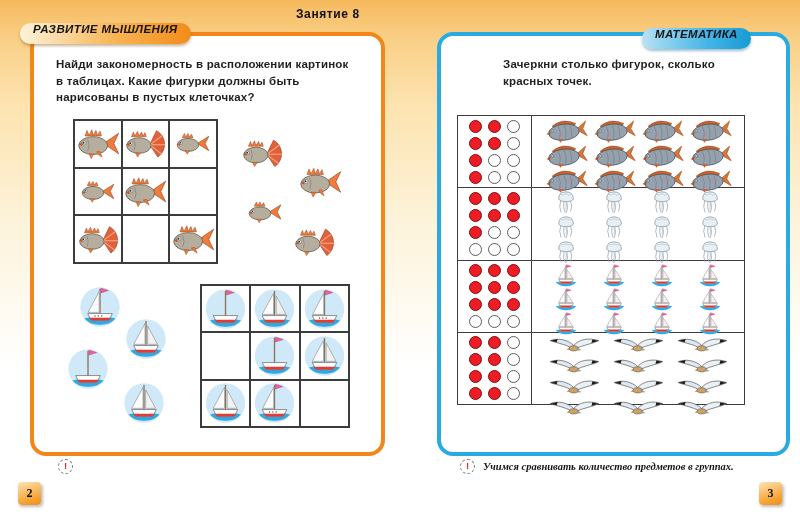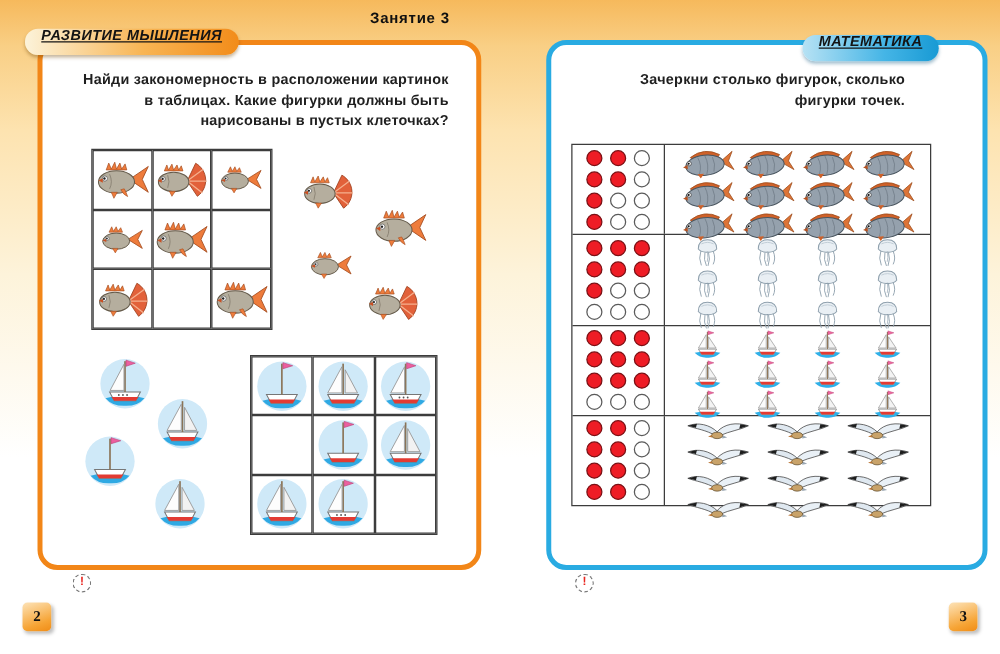--- a/index.html
+++ b/index.html
@@ -6,24 +6,24 @@
   body{
     width:800px;height:523px;position:relative;overflow:hidden;
     font-family:"Liberation Sans",sans-serif;
     background:linear-gradient(180deg,#f6b95c 0%,#f9cf85 7%,#fde3b0 20%,#fdf3da 42%,#ffffff 70%,#ffffff 100%);
   }
   .lesson{position:absolute;left:296px;top:7px;font:700 12px "Liberation Sans",sans-serif;color:#101010;letter-spacing:.6px;}
   .page{position:absolute;top:32px;background:#fff;border-radius:16px;}
   .page.left{left:30px;width:347px;height:416px;border:4px solid #f28618;}
   .page.right{left:437px;width:345px;height:416px;border:4px solid #29abe2;}
   .tab{position:absolute;height:21px;line-height:21px;font:italic 700 11.5px "Liberation Sans",sans-serif;
-    color:#141414;padding:0 13px;border-radius:11px;z-index:5;letter-spacing:.4px;white-space:nowrap;text-decoration:underline;}
+    color:#141414;padding:0 13px;border-radius:11px;z-index:5;letter-spacing:.4px;white-space:nowrap;}
   .tab.tleft{left:20px;top:23px;background:linear-gradient(90deg,#fcf3da,#f8b554 55%,#f28c1a);box-shadow:0 2px 3px rgba(110,70,10,.4);}
   .tab.tright{left:642px;top:28px;background:linear-gradient(90deg,#b7e2f4,#45b5e6 60%,#189ad4);box-shadow:0 2px 3px rgba(20,90,130,.4);}
-  .instruction{text-align:right;font:600 11.5px/1.45 "Liberation Sans",sans-serif;color:#1f1f1f;margin:20px 22px 0;letter-spacing:.2px;}
+  .instruction{text-align:left;font:600 11.5px/1.45 "Liberation Sans",sans-serif;color:#1f1f1f;margin:20px 22px 0;letter-spacing:.2px;}
   .page.right .instruction{margin:20px 62px 0;}
   .grid3{position:absolute;display:grid;grid-template-columns:repeat(3,1fr);grid-template-rows:repeat(3,1fr);
     border:1.6px solid #3c3c3c;background:#fff;}
   #fish-grid{left:39px;top:83px;width:143px;height:143px;}
   #boat-grid{left:166px;top:248px;width:148px;height:142px;}
   .gcell{border:.8px solid #3c3c3c;display:flex;align-items:center;justify-content:center;overflow:hidden;line-height:0;}
   .scatter-item{position:absolute;transform:translate(-50%,-50%);line-height:0;}
   .c-table{position:absolute;left:16px;top:79px;width:286px;height:288px;border:1.6px solid #3c3c3c;
     display:flex;flex-direction:column;background:#fff;}
   .c-row{flex:1;display:flex;border-bottom:1.4px solid #3c3c3c;min-height:0;}
@@ -143,21 +143,21 @@
       <path d="M54 5.5 L62 7 L53 10 Z" fill="#1d1d1d"></path>
       <path d="M2 7 C12 3 24 6 31 13 L30 17 C20 11 10 10 2 7 Z" fill="#dfe8f0" stroke="#4a4a4a" stroke-width="0.8"></path>
       <path d="M2 7 L11 5 L10 9 Z" fill="#1d1d1d"></path>
       <path d="M36 16 L41 18.5 L36 19.5 Z" fill="#9aa7b2"></path>
       <ellipse cx="31" cy="16.5" rx="5.5" ry="3.2" fill="#c9a36a" stroke="#5b4a2e" stroke-width="0.7"></ellipse>
       <path d="M25.7 16 L22 17.5 L26 18.5 Z" fill="#b8722f"></path>
     </symbol>
   </defs>
 </svg>
 
-<div class="lesson">Занятие  3</div>
+<div class="lesson">Занятие  8</div>
 
 <div class="tab tleft">РАЗВИТИЕ МЫШЛЕНИЯ</div>
 <div class="tab tright">МАТЕМАТИКА</div>
 
 <div class="page left">
   <div class="instruction">Найди закономерность в расположении картинок в таблицах. Какие фигурки должны быть нарисованы в пустых клеточках?</div>
   <div class="grid3" id="fish-grid">
       <div class="gcell">
         <span><svg width="44" height="33">
             <use href="#sym-fish-big" xlink:href="#sym-fish-big"></use>
@@ -259,21 +259,21 @@
       <div class="gcell">
         <span><svg width="43" height="46">
             <use href="#sym-boat-sail1" xlink:href="#sym-boat-sail1"></use>
           </svg></span>
       </div>
       <div class="gcell"></div>
     </div>
 </div>
 
 <div class="page right">
-  <div class="instruction">Зачеркни столько фигурок, сколько фигурки точек.</div>
+  <div class="instruction">Зачеркни столько фигурок, сколько красных точек.</div>
   <div class="c-table" id="c-table">
       <div class="c-row">
         <div class="dots-cell">
           <span class="dot red"></span>
           <span class="dot red"></span>
           <span class="dot white"></span>
           <span class="dot red"></span>
           <span class="dot red"></span>
           <span class="dot white"></span>
           <span class="dot red"></span>
@@ -485,16 +485,17 @@
         </div>
       </div>
     </div>
 </div>
 
 <div class="footer fleft">
   <span class="alert">!</span>
 </div>
 <div class="footer fright">
   <span class="alert">!</span>
+  <span>Учимся сравнивать количество предметов в группах.</span>
 </div>
 
 <div class="pagenum pleft">2</div>
 <div class="pagenum pright">3</div>
 
 </body></html>

